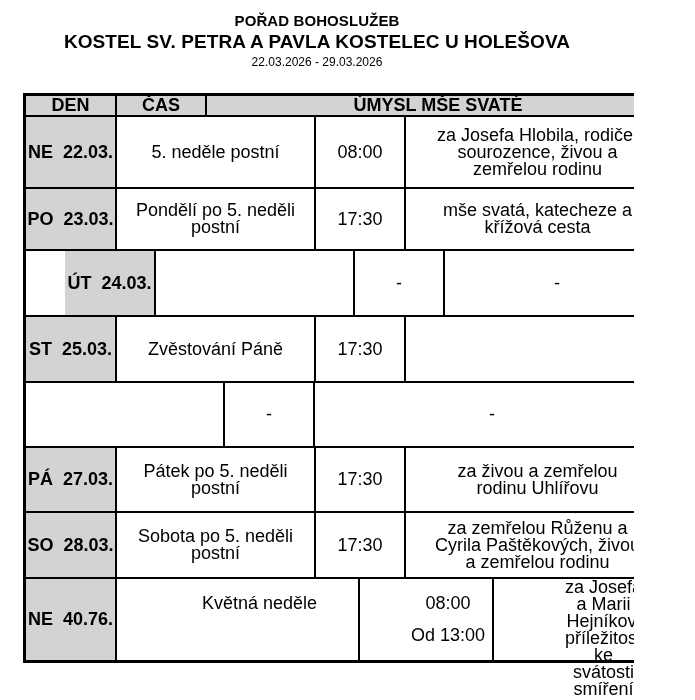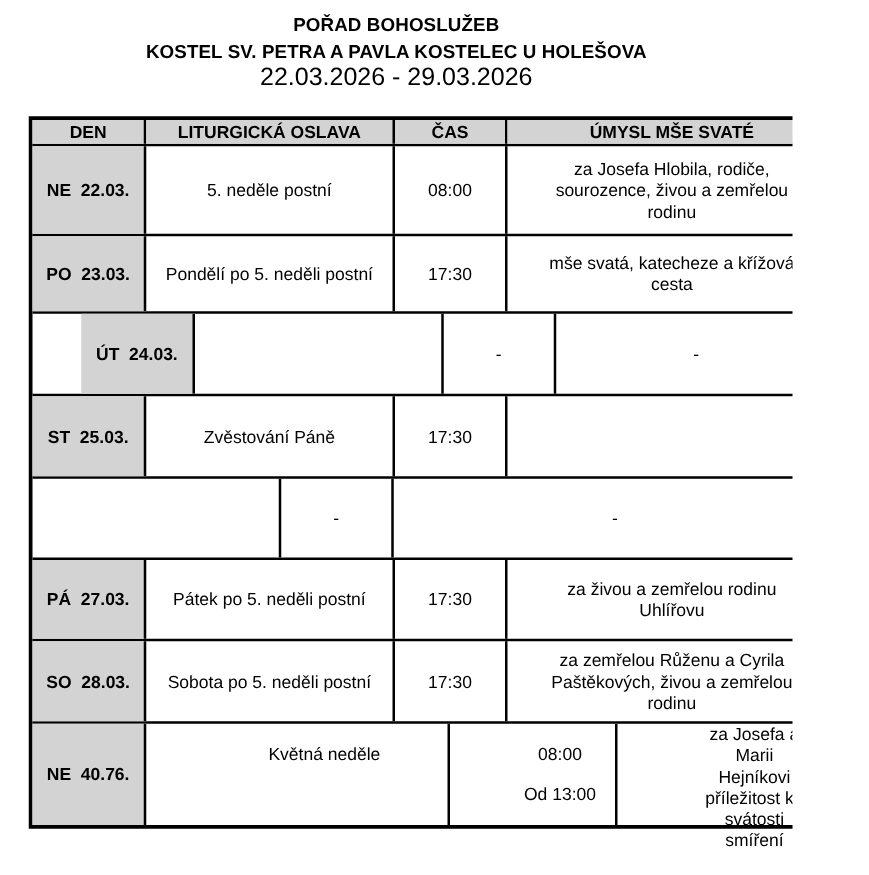--- a/index.html
+++ b/index.html
@@ -20,27 +20,27 @@
     padding-top: 10px;
     text-align: center;
   }
   .title-line {
     font-size: 15px;
     font-weight: bold;
     line-height: 21px;
     letter-spacing: 0.1px;
   }
   .subtitle-line {
-    font-size: 15px;
+    font-size: 19px;
     font-weight: bold;
     line-height: 21px;
     letter-spacing: 0.1px;
   }
   .date-line {
-    font-size: 20px;
+    font-size: 12px;
     font-weight: normal;
     line-height: 21px;
   }
   .schedule-table {
     position: absolute;
     left: 23px;
     top: 93px;
     width: 649px;
     border: 3px solid #000000;
     box-sizing: border-box;
@@ -53,21 +53,21 @@
   }
   .row:last-child { border-bottom: none; }
   .cell {
     box-sizing: border-box;
     border-right: 2px solid #000000;
     display: flex;
     flex-direction: column;
     align-items: center;
     justify-content: center;
     text-align: center;
-    font-size: 14px;
+    font-size: 18px;
     line-height: 17px;
   }
   .cell:last-child { border-right: none; }
   .col-day   { width: 91px;  flex: none; }
   .col-lit   { width: 199px; flex: none; }
   .col-cas   { width: 90px;  flex: none; }
   .col-umysl { flex: 1; padding: 0 24px; }
   .head-row {
     height: 21px;
     font-weight: bold;
@@ -119,21 +119,20 @@
   <div class="titles">
     <div class="title-line">POŘAD BOHOSLUŽEB</div>
     <div class="subtitle-line">KOSTEL SV. PETRA A PAVLA KOSTELEC U HOLEŠOVA</div>
     <div class="date-line">22.03.2026 - 29.03.2026</div>
   </div>
 
   <div class="schedule-table">
 
     <div class="row head-row">
       <div class="cell col-day">DEN</div>
-      <div class="cell col-lit">LITURGICKÁ OSLAVA</div>
       <div class="cell col-cas">ČAS</div>
       <div class="cell col-umysl">ÚMYSL MŠE SVATÉ</div>
     </div>
 
     <div class="row h-r1">
       <div class="cell col-day day-cell">NE  22.03.</div>
       <div class="cell col-lit">5. neděle postní</div>
       <div class="cell col-cas">08:00</div>
       <div class="cell col-umysl">za Josefa Hlobila, rodiče, sourozence, živou a zemřelou rodinu</div>
     </div>

